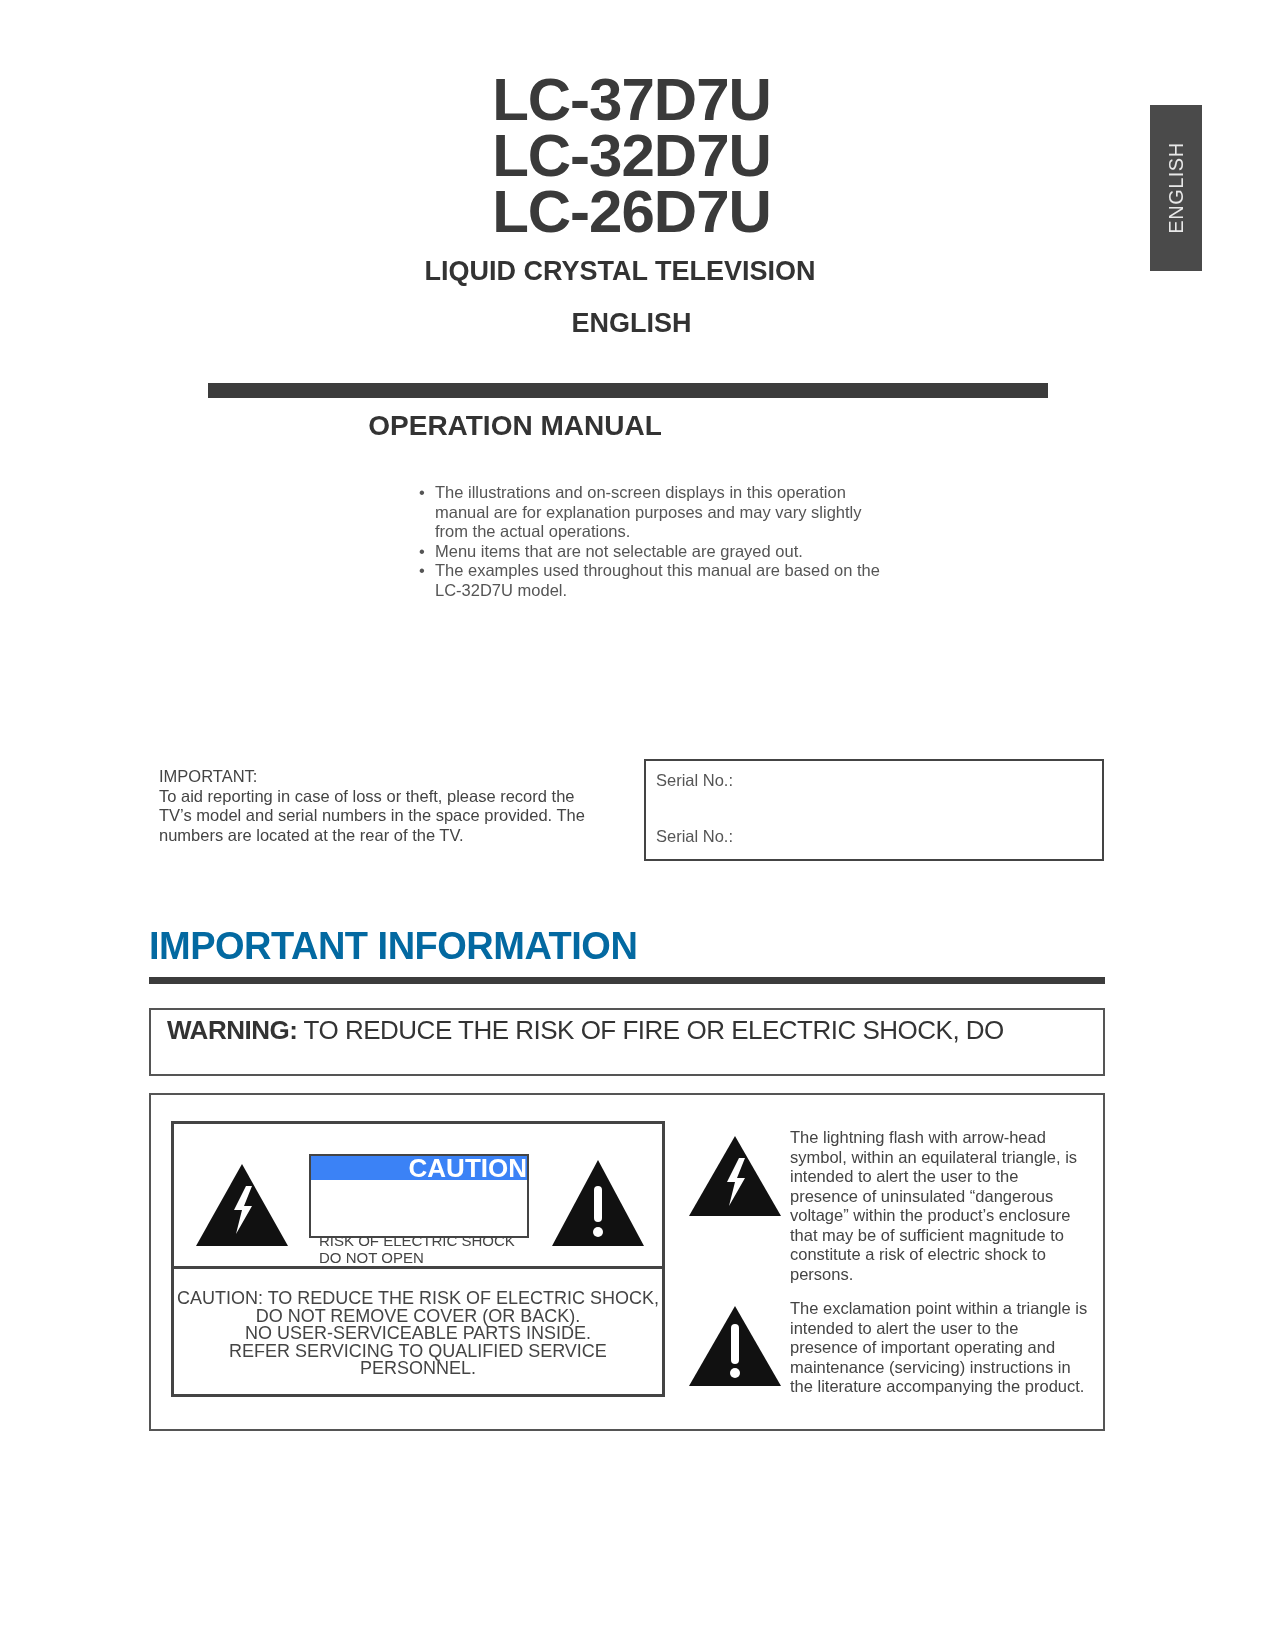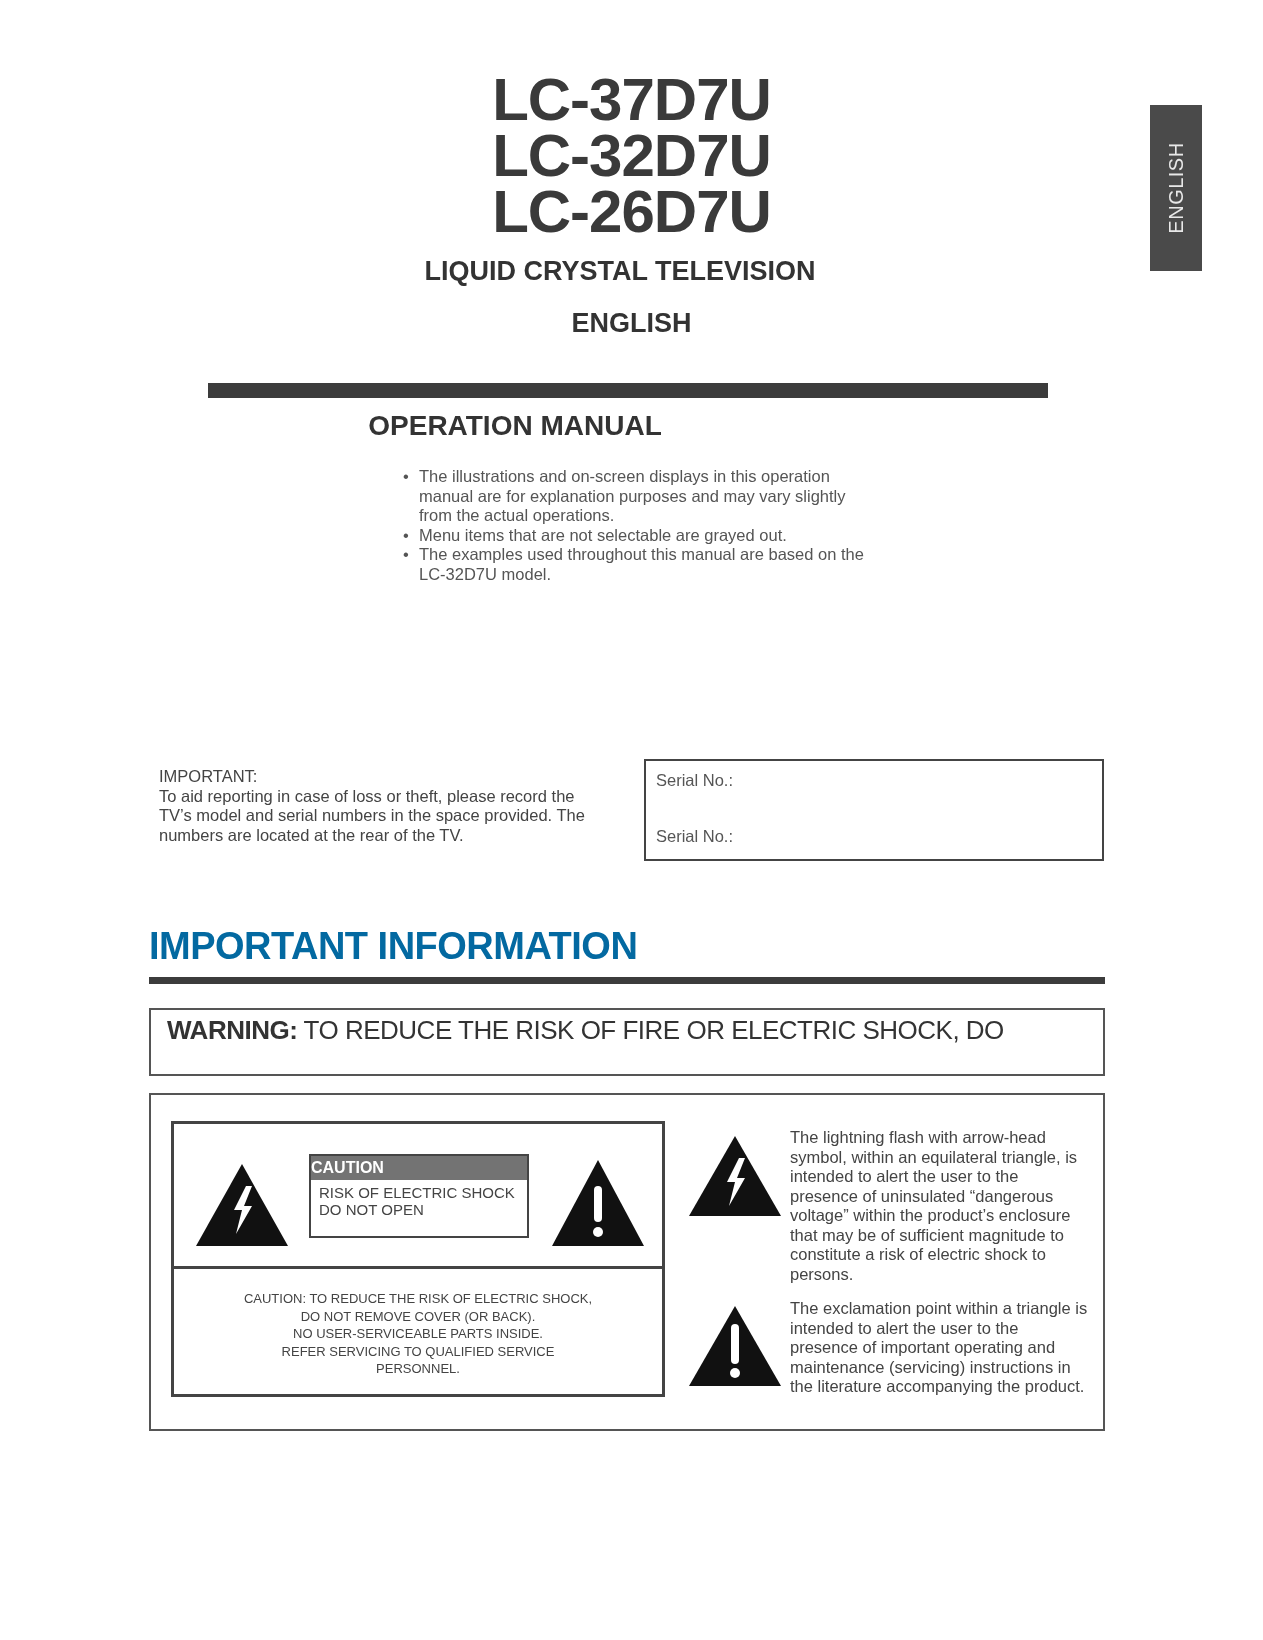--- a/index.html
+++ b/index.html
@@ -12,21 +12,21 @@
   .subtitle { left: 0; width: 1240px; top: 256px; text-align: center; font-size: 27px; font-weight: bold; color: #333; }
   .lang { left: 0; width: 1263px; top: 308px; text-align: center; font-size: 27px; font-weight: bold; color: #333; }
 
   .lang-tab { left: 1150px; top: 105px; width: 52px; height: 166px; background: #4a4a4a; }
   .lang-tab span { position: absolute; left: 50%; top: 50%; transform: translate(-50%, -50%) rotate(-90deg);
                    color: #e8e8e8; font-size: 20px; white-space: nowrap; letter-spacing: 0.5px; }
 
   .top-rule { left: 208px; top: 383px; width: 840px; height: 15px; background: #3c3c3c; }
 
   .op-title { left: 0; width: 1030px; top: 410px; text-align: center; font-size: 28px; font-weight: bold; color: #333; }
-  .op-list { left: 403px; top: 467px; width: 470px; margin: 0; padding: 0; list-style: none; font-size: 16.5px; line-height: 19.5px; color: #555; }
+  .op-list { left: 403px; top: 467px; width: 470px; margin: 16px; padding: 0; list-style: none; font-size: 16.5px; line-height: 19.5px; color: #555; }
   .op-list li { position: relative; padding-left: 16px; }
   .op-list li::before { content: "•"; position: absolute; left: 0; top: 0; }
 
   .imp-note { left: 159px; top: 767px; width: 440px; font-size: 16.5px; line-height: 19.5px; color: #444; }
   .record-box { left: 644px; top: 759px; width: 460px; height: 102px; border: 2px solid #444; box-sizing: border-box; }
   .record-box .lbl { position: absolute; left: 10px; font-size: 16.5px; color: #555; }
 
   .info-title { left: 149px; top: 925px; font-size: 38px; font-weight: bold; color: #0369a1; letter-spacing: -0.5px; }
   .info-rule { left: 149px; top: 977px; width: 956px; height: 7px; background: #3c3c3c; }
 
@@ -34,23 +34,23 @@
   .warning-line1 { position: absolute; left: 16px; top: 5px; font-size: 26px; color: #333; white-space: nowrap; letter-spacing: -0.5px; }
   .warning-line1 b { font-weight: bold; }
   .warning-line2 { position: absolute; left: 160px; top: 36px; font-size: 26px; color: #333; white-space: nowrap; letter-spacing: -0.5px; }
 
   .symbols-box { left: 149px; top: 1093px; width: 956px; height: 338px; border: 2px solid #555; box-sizing: border-box; }
 
   .caution-panel { left: 171px; top: 1121px; width: 494px; height: 276px; border: 3px solid #444; box-sizing: border-box; }
   .caution-divider { position: absolute; left: 0; right: 0; top: 142px; height: 3px; background: #444; }
   .tri { position: absolute; }
   .caution-label { position: absolute; left: 135px; top: 30px; width: 220px; height: 84px; border: 2px solid #444; box-sizing: border-box; }
-  .caution-head { height: 24px; background: #737373; color: #fff; font-weight: bold; font-size: 16px; text-align: left; line-height: 24px; }
-  .caution-body { padding: 4px 8px; font-size: 15px; line-height: 17px; color: #444; }
-  .caution-text { position: absolute; left: 0; right: 0; top: 166px; text-align: center; font-size: 13px; line-height: 17.5px; color: #444; }
+  .caution-head { height: 24px; background: #3b82f6; color: #fff; font-weight: bold; font-size: 26px; text-align: right; line-height: 24px; }
+  .caution-body { padding: 4px 8px; font-size: 15px; line-height: 17px; color: #444; margin-top: 48px; }
+  .caution-text { position: absolute; left: 0; right: 0; top: 166px; text-align: center; font-size: 18px; line-height: 17.5px; color: #444; }
 
   .sym-desc { left: 790px; width: 300px; font-size: 16.5px; line-height: 19.5px; color: #444; }
 </style>
 </head>
 <body>
 
 <div class="abs models">
   <div class="model-line">LC-37D7U</div>
   <div class="model-line">LC-32D7U</div>
   <div class="model-line">LC-26D7U</div>

